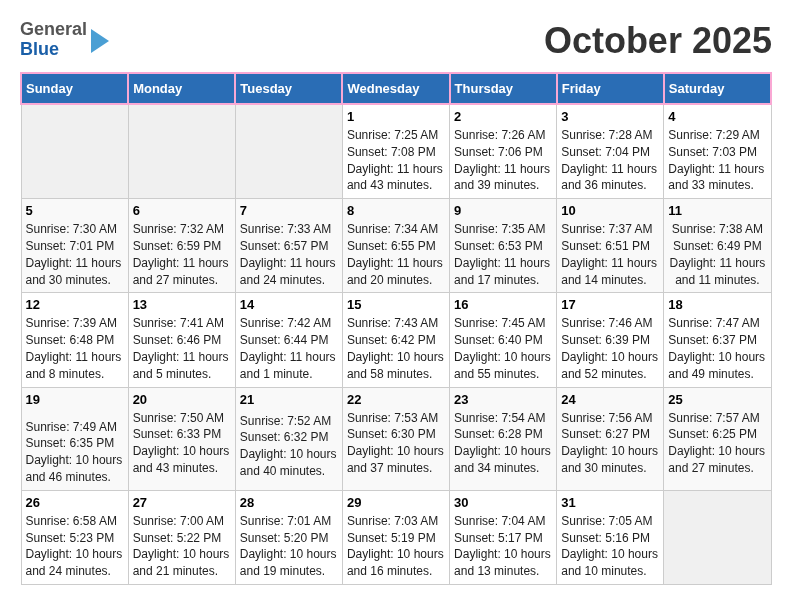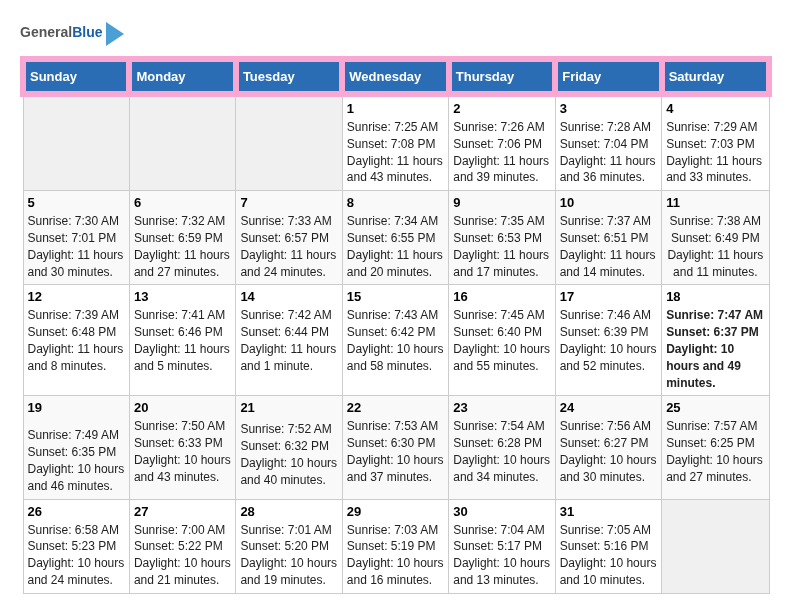--- a/index.html
+++ b/index.html
@@ -15,22 +15,22 @@
       justify-content: space-between;
       align-items: flex-start;
       margin-bottom: 10px;
     }
     .logo {
       display: flex;
       align-items: center;
     }
     .logo-text {
       display: flex;
-      flex-direction: row;
-      font-size: 14px;
+      flex-direction: column;
+      font-size: 18px;
       font-weight: bold;
       color: #333;
       line-height: 1.1;
     }
     .logo-text .general { color: #555; }
     .logo-text .blue { color: #1a5fa8; }
     .logo-arrow {
       width: 0; height: 0;
       border-top: 12px solid transparent;
       border-bottom: 12px solid transparent;
@@ -55,21 +55,21 @@
       width: 100%;
       border-collapse: collapse;
       font-size: 11px;
     }
     .calendar th {
       background-color: #2a6db5;
       color: #fff;
       padding: 7px 4px;
       text-align: left;
       font-size: 13px;
-      border: 6px solid #f9a8d4;
+      border: 2px solid #f9a8d4;
     }
     .calendar td {
       border: 1px solid #ccc;
       vertical-align: top;
       padding: 4px;
       min-width: 100px;
       height: 90px;
       background: #fff;
     }
     .calendar tr:nth-child(even) td {
@@ -95,20 +95,21 @@
 
 <div class="header">
   <div class="logo">
     <div class="logo-text">
       <span class="general">General</span>
       <span class="blue">Blue</span>
     </div>
     <div class="logo-arrow"></div>
   </div>
   <div class="title-block">
+    <h1>October 2025</h1>
   </div>
 </div>
 
 <table class="calendar">
   <thead>
     <tr>
       <th>Sunday</th>
       <th>Monday</th>
       <th>Tuesday</th>
       <th>Wednesday</th>
@@ -223,21 +224,21 @@
 Daylight: 10 hours and 55 minutes.</div>
         </td>
         <td>
           <span class="cell-date">17</span>
           <div class="cell-info" style="white-space: pre-line;">Sunrise: 7:46 AM
 Sunset: 6:39 PM
 Daylight: 10 hours and 52 minutes.</div>
         </td>
         <td>
           <span class="cell-date">18</span>
-          <div class="cell-info" style="white-space: pre-line; font-weight: bold;">Sunrise: 7:47 AM
+          <div class="cell-info" style="white-space: pre-line;">Sunrise: 7:47 AM
 Sunset: 6:37 PM
 Daylight: 10 hours and 49 minutes.</div>
         </td>
       </tr>
       <tr>
         <td>
           <span class="cell-date">19</span>
           <div class="cell-info" style="white-space: pre-line; margin-top: 12px;">Sunrise: 7:49 AM
 Sunset: 6:35 PM
 Daylight: 10 hours and 46 minutes.</div>

